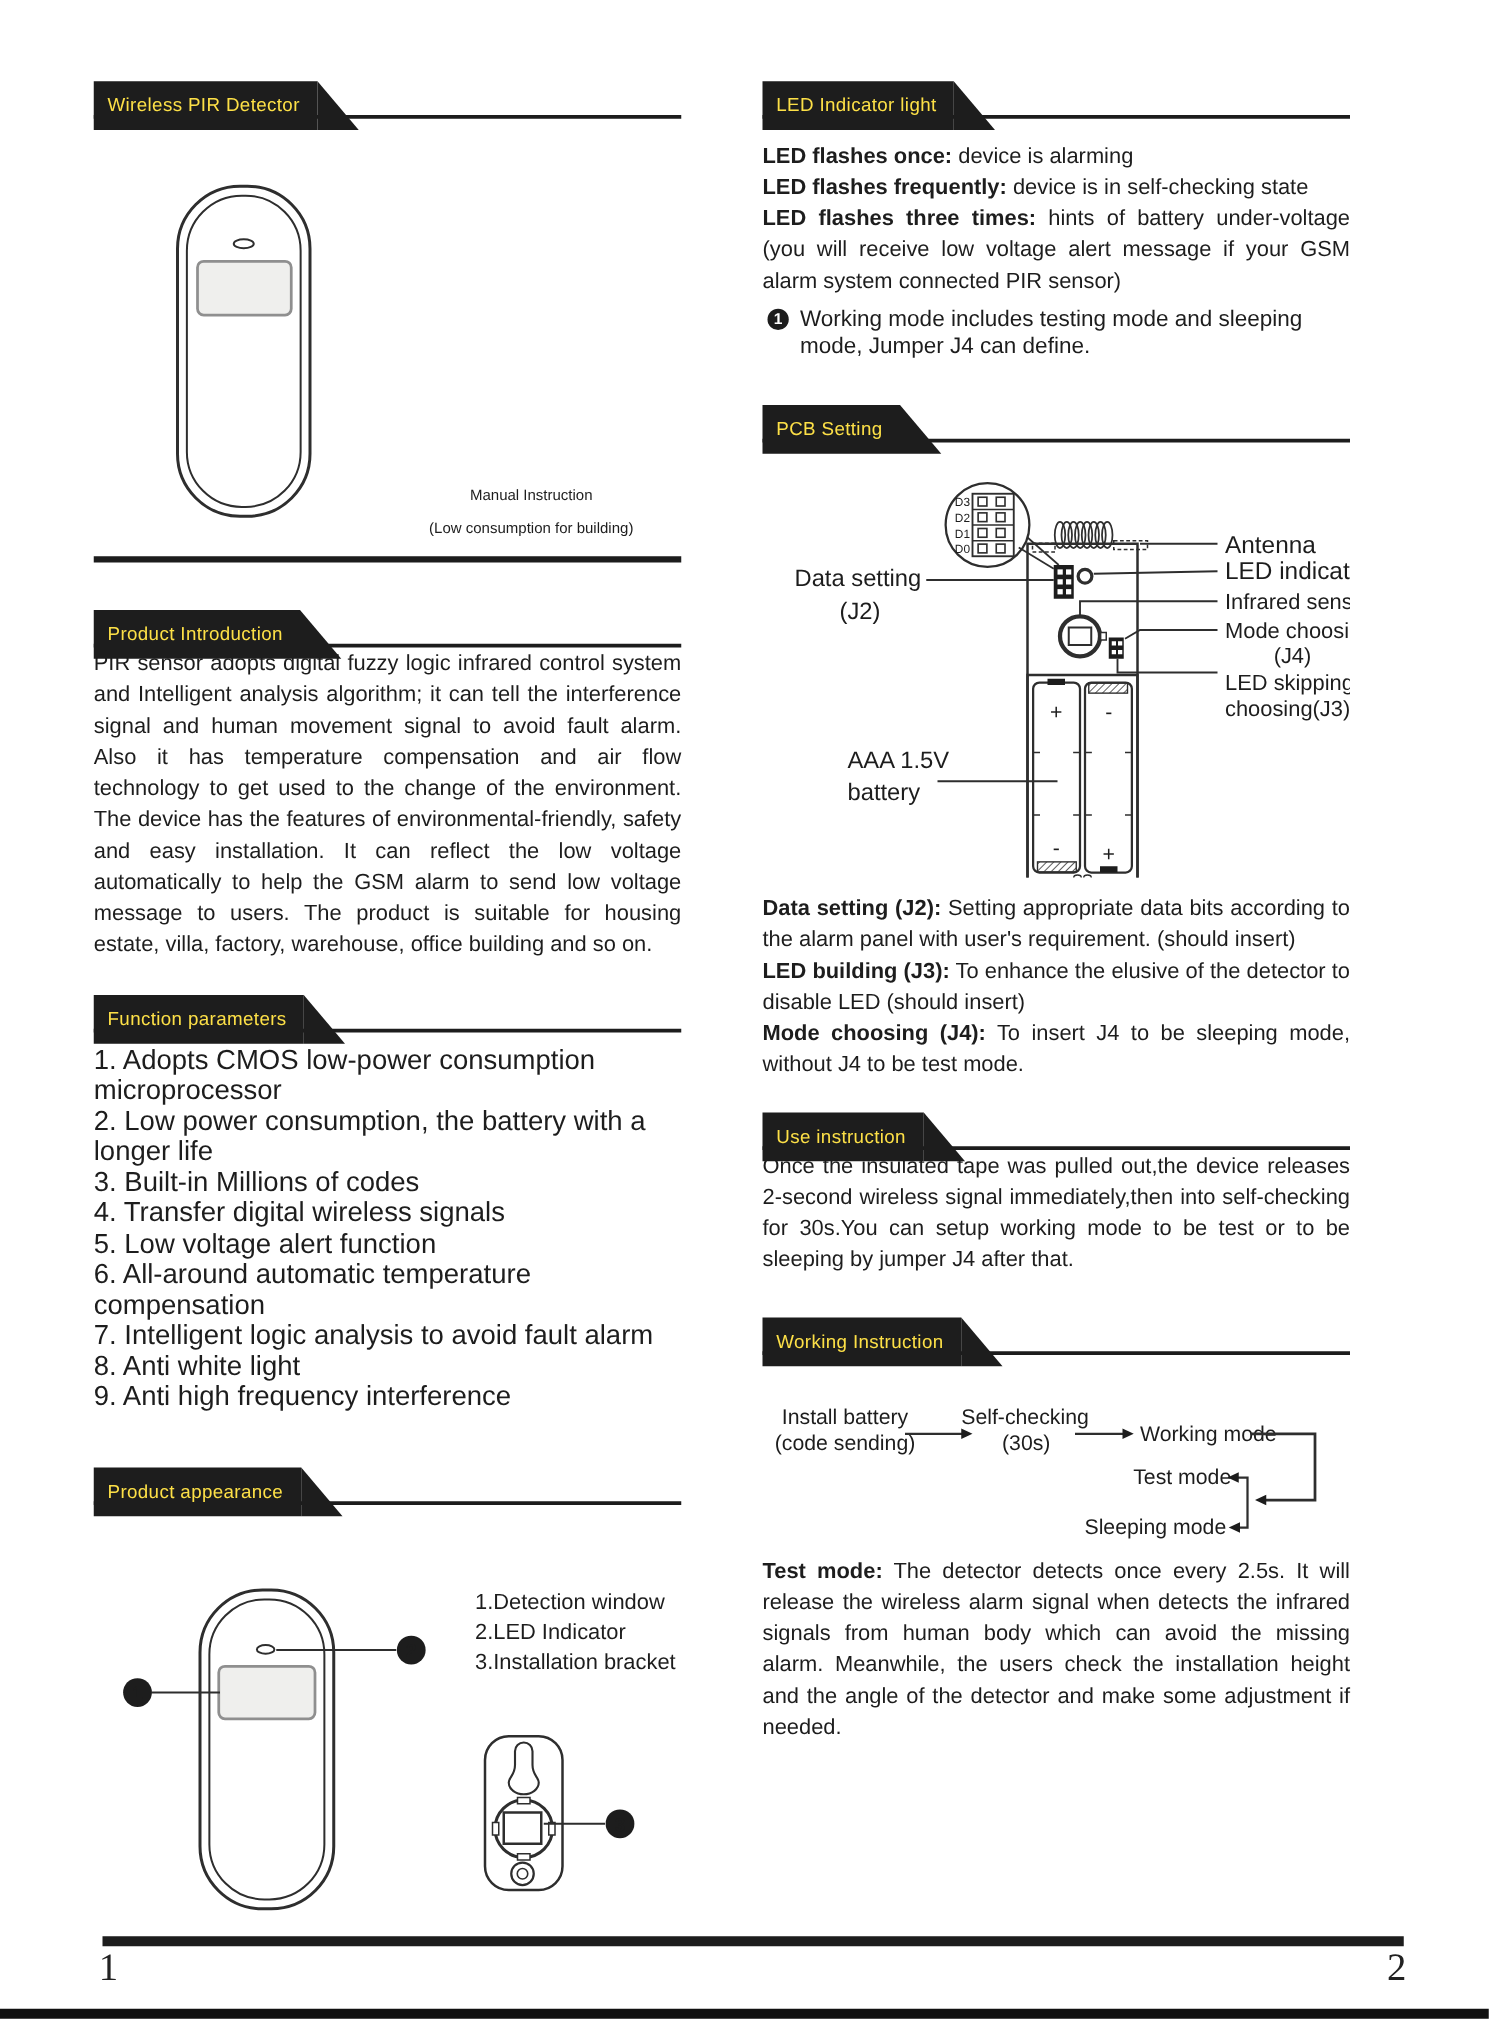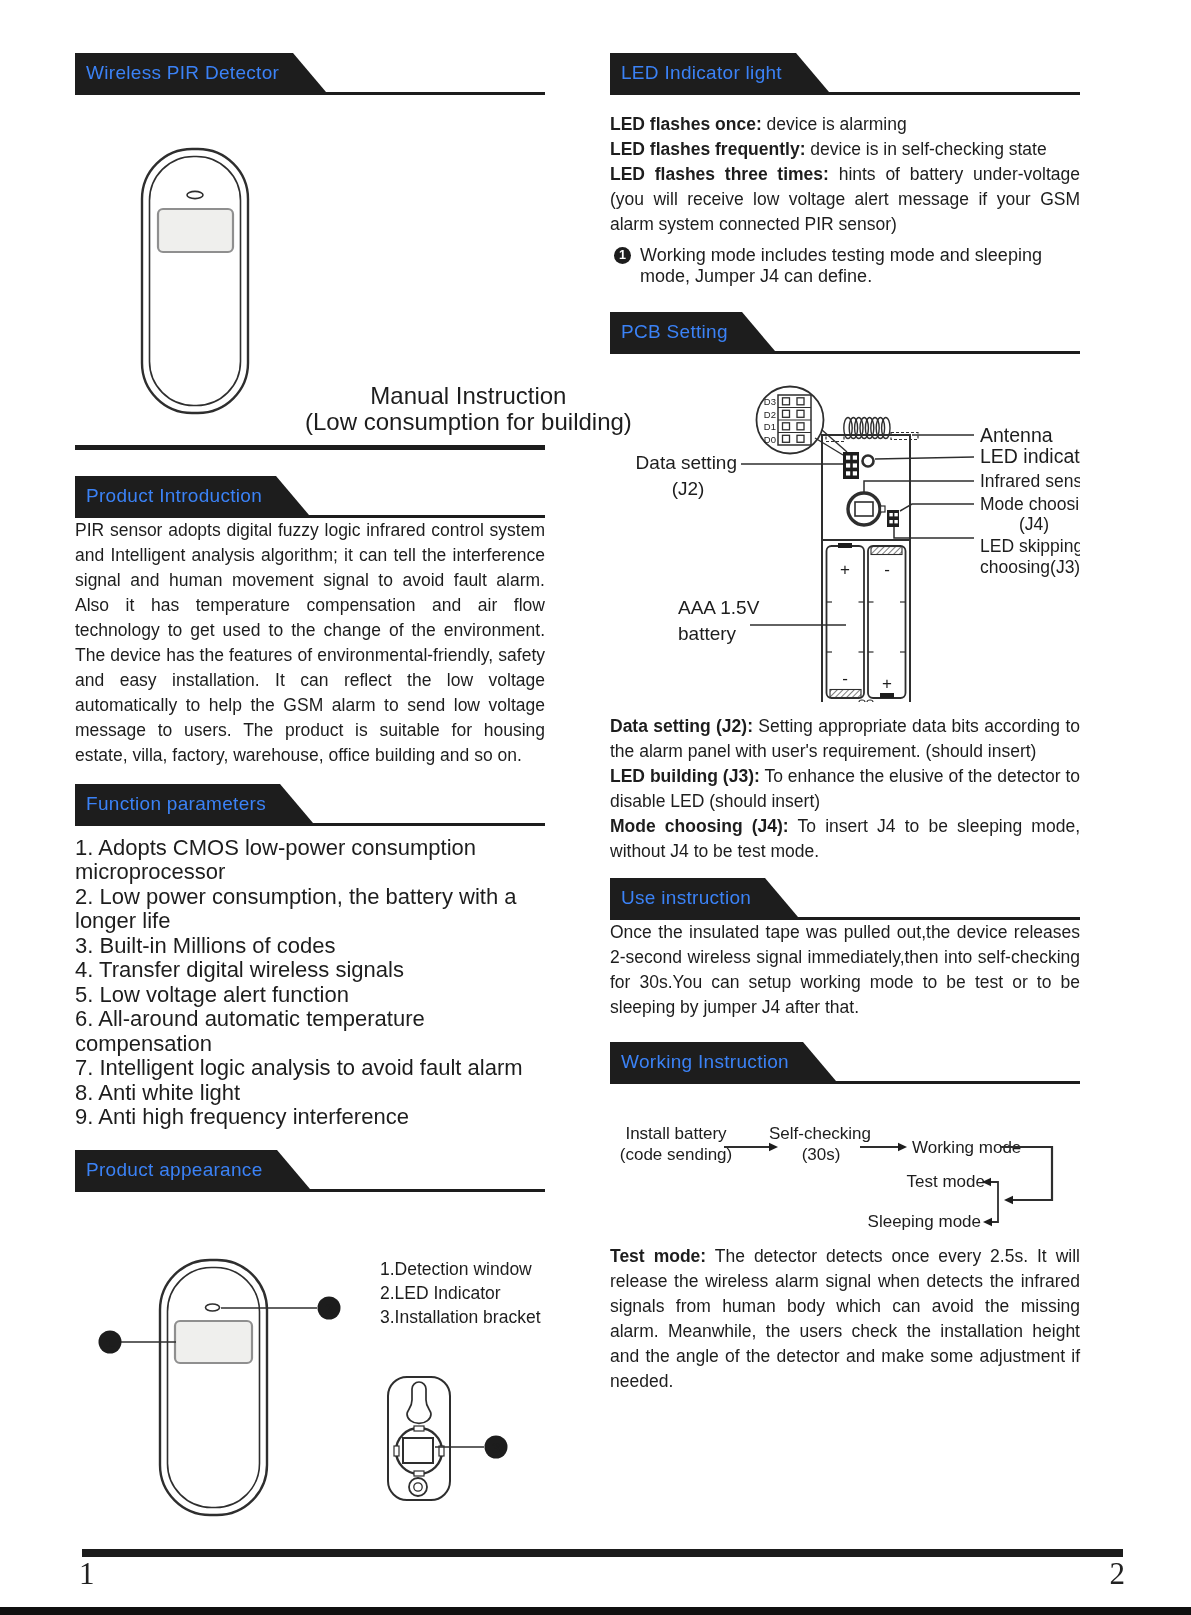--- a/index.html
+++ b/index.html
@@ -8,22 +8,22 @@
     font-family:"Liberation Sans", sans-serif; color:#1d1d1d;
     -webkit-font-smoothing:antialiased;
   }
   .col { position:absolute; top:0; }
   .col-left  { left:75px;  width:470px; }
   .col-right { left:610px; width:470px; }
 
   
   .banner { position:relative; height:39px; border-bottom:3px solid #1d1d1d; }
   .ribbon {
-    position:absolute; left:0; top:0; height:39px; background:#1d1d1d; color:#3b82f6;
-    font-size:19px; line-height:39px; padding:0 14px 0 11px; white-space:nowrap;
+    position:absolute; left:0; top:12px; height:39px; background:#1d1d1d; color:#fde047;
+    font-size:15px; line-height:39px; padding:0 14px 0 11px; white-space:nowrap;
     letter-spacing:0.3px;
   }
   .ribbon::after {
     content:""; position:absolute; left:100%; top:0; width:0; height:0;
     border-bottom:39px solid #1d1d1d; border-right:33px solid transparent;
   }
 
   p.body { font-size:17.5px; line-height:25px; text-align:justify; margin:0; }
   p.body b { font-weight:bold; }
   .fp-list p { font-size:22px; line-height:24.5px; margin:0; }
@@ -33,25 +33,25 @@
     background:#1d1d1d; color:#fff; font-size:12.5px; line-height:17px;
     text-align:center; font-weight:bold; vertical-align:-2.5px;
   }
   .note { display:flex; gap:9px; margin-top:8px; padding-left:4px; }
   .note .nbadge { flex:none; margin-top:2px; }
   .note p { margin:0; font-size:18px; line-height:21px; }
 
   .figure-row { display:flex; margin-top:44px; height:300px; }
   .figure-row svg { flex:none; }
   .cover-caption { flex:1; align-self:flex-end; text-align:center;
-    font-size:24px; line-height:26px; padding-bottom:4px; white-space:nowrap; }
+    font-size:12px; line-height:26px; padding-bottom:4px; white-space:nowrap; }
 
   .rule { height:4.5px; background:#1d1d1d; margin-top:6px; }
 
-  .mt53{margin-top:53px}.mt30{margin-top:20px}
+  .mt53{margin-top:53px}.mt30{margin-top:32px}
   .mt28{margin-top:28px}.mt26{margin-top:26px}.mt25{margin-top:25px}
   .mt22{margin-top:22px}.mt17{margin-top:17px}.mt16{margin-top:16px}
   .mt14{margin-top:14px}.mt12{margin-top:12px}.mt10{margin-top:10px}
   .mt8{margin-top:8px}
 
   svg { display:block; font-family:"Liberation Sans", sans-serif; }
   svg text { fill:#1d1d1d; }
   .ln  { stroke:#2e2e2e; fill:none; }
   .ink { fill:#1d1d1d; }
 

